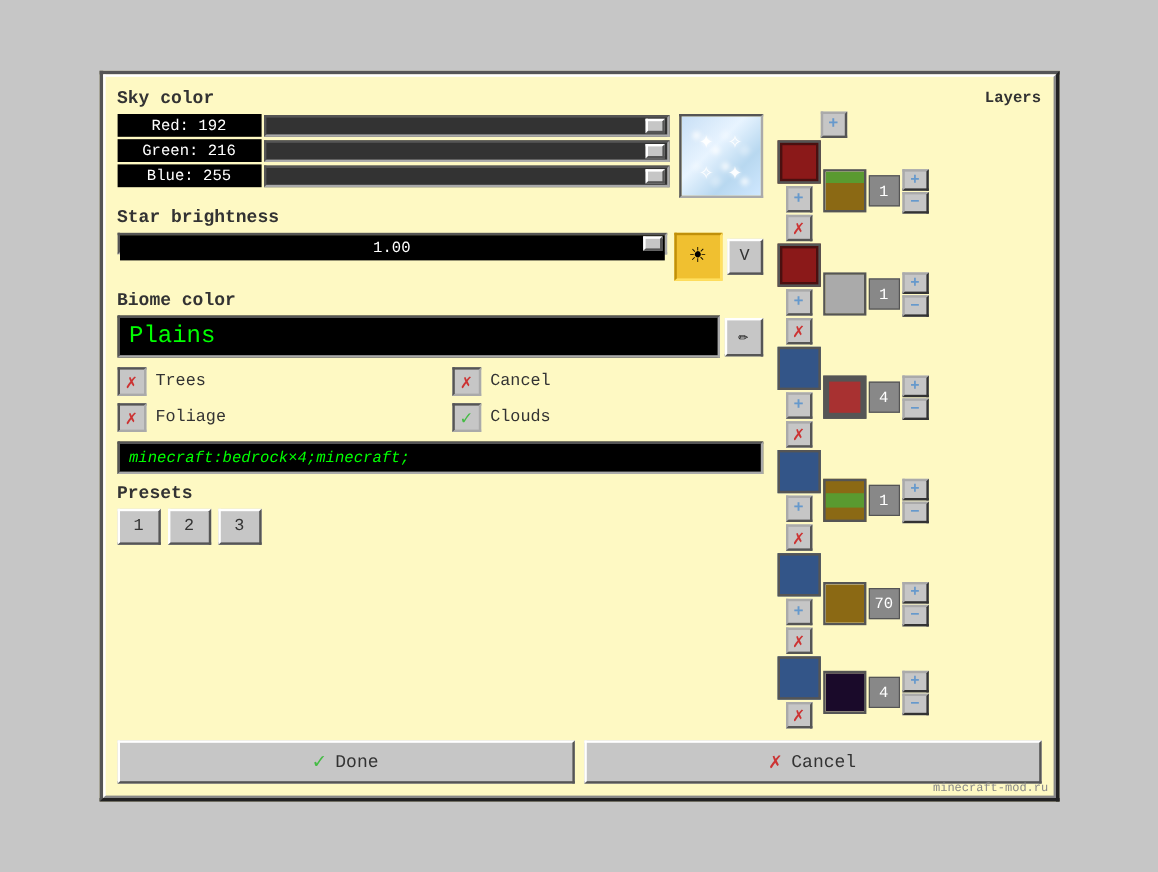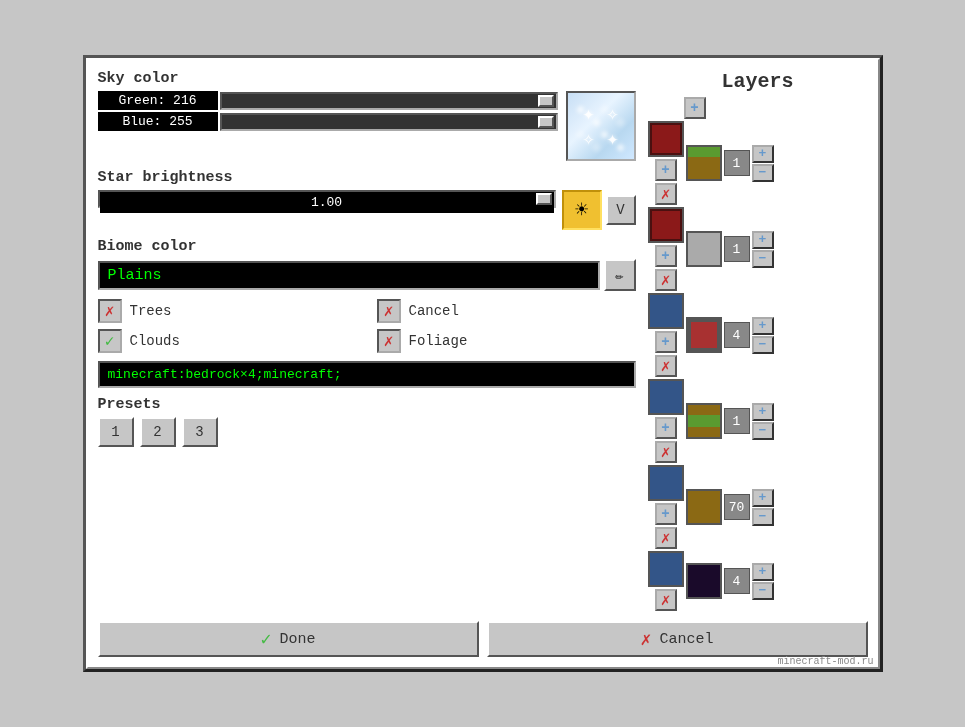--- a/index.html
+++ b/index.html
@@ -7,21 +7,21 @@
       background: #c6c6c6;
       display: flex;
       align-items: center;
       justify-content: center;
       width: 965px;
       height: 727px;
       font-family: 'Courier New', monospace;
       font-size: 14px;
     }
     .mc-window {
-      background: #ffffff;
+      background: #fef9c3;
       border: 3px solid #555;
       border-right-color: #222;
       border-bottom-color: #222;
       width: 800px;
       padding: 12px;
       position: relative;
     }
     .mc-window::before {
       content: '';
       position: absolute;
@@ -170,21 +170,21 @@
     }
     .biome-input {
       flex: 1;
       background: #000;
       color: #00ff00;
       border: 2px solid #555;
       border-right-color: #aaa;
       border-bottom-color: #aaa;
       padding: 4px 8px;
       font-family: 'Courier New', monospace;
-      font-size: 15px;
+      font-size: 20px;
       outline: none;
     }
     .edit-button {
       width: 32px;
       height: 32px;
       background: #c6c6c6;
       border: 2px solid #fff;
       border-right-color: #555;
       border-bottom-color: #555;
       display: flex;
@@ -241,20 +241,21 @@
       color: #00ff00;
       border: 2px solid #555;
       border-right-color: #aaa;
       border-bottom-color: #aaa;
       padding: 4px 8px;
       font-family: 'Courier New', monospace;
       font-size: 13px;
       overflow: hidden;
       white-space: nowrap;
       text-overflow: ellipsis;
+      font-style: italic;
     }
 
     
     .presets-section {
       display: flex;
       gap: 6px;
       align-items: center;
       flex-wrap: wrap;
     }
     .preset-button {
@@ -299,23 +300,23 @@
       color: #44bb44;
       font-size: 18px;
     }
     .mc-button .btn-icon-red {
       color: #cc3333;
       font-size: 18px;
     }
 
     
     .layers-title {
-      text-align: center;
+      text-align: right;
       font-weight: bold;
-      font-size: 20px;
+      font-size: 13px;
       color: #333;
       margin-bottom: 4px;
     }
     .layer-row {
       display: flex;
       align-items: center;
       gap: 2px;
     }
     .layer-add-btn {
       width: 22px;
@@ -453,20 +454,26 @@
 
   <div class="main-layout">
 
     <div class="left-panel">
 
       <div>
         <div class="section-title">Sky color</div>
         <div class="sky-color-section">
           <div class="sky-sliders">
 
+            <div class="slider-row">
+              <div class="slider-label">Red: 192</div>
+              <div class="slider-track">
+                <div class="slider-handle"></div>
+              </div>
+            </div>
 
             <div class="slider-row">
               <div class="slider-label">Green: 216</div>
               <div class="slider-track">
                 <div class="slider-handle"></div>
               </div>
             </div>
 
             <div class="slider-row">
               <div class="slider-label">Blue: 255</div>
@@ -510,26 +517,26 @@
       <div class="checkbox-grid">
         <div class="checkbox-item">
           <div class="mc-checkbox checked-red"></div>
           <span class="checkbox-label">Trees</span>
         </div>
         <div class="checkbox-item">
           <div class="mc-checkbox checked-red"></div>
           <span class="checkbox-label">Cancel</span>
         </div>
         <div class="checkbox-item">
+          <div class="mc-checkbox checked-red"></div>
+          <span class="checkbox-label">Foliage</span>
+        </div>
+        <div class="checkbox-item">
           <div class="mc-checkbox checked-green"></div>
           <span class="checkbox-label">Clouds</span>
-        </div>
-        <div class="checkbox-item">
-          <div class="mc-checkbox checked-red"></div>
-          <span class="checkbox-label">Foliage</span>
         </div>
       </div>
 
       <div class="command-text">minecraft:bedrock×4;minecraft;</div>
 
       <div>
         <div class="section-title">Presets</div>
         <div class="presets-section">
           <div class="preset-button">1</div>
           <div class="preset-button">2</div>

